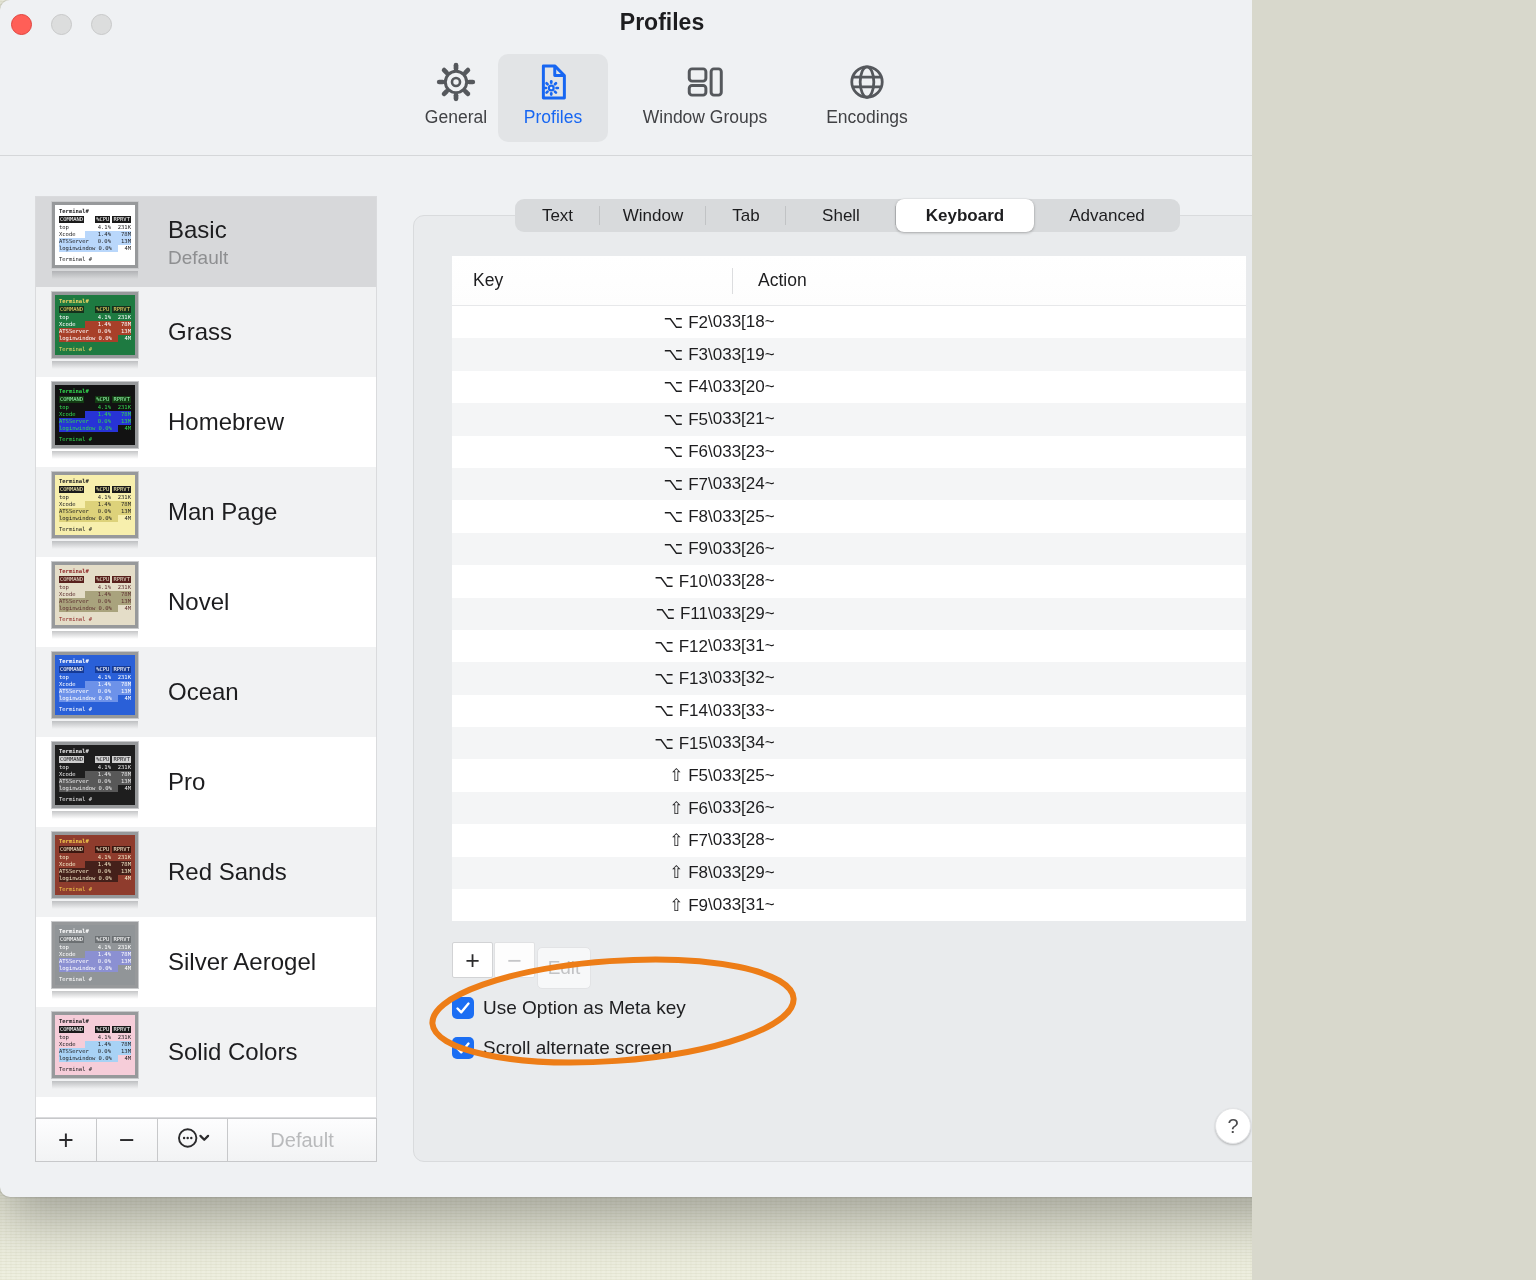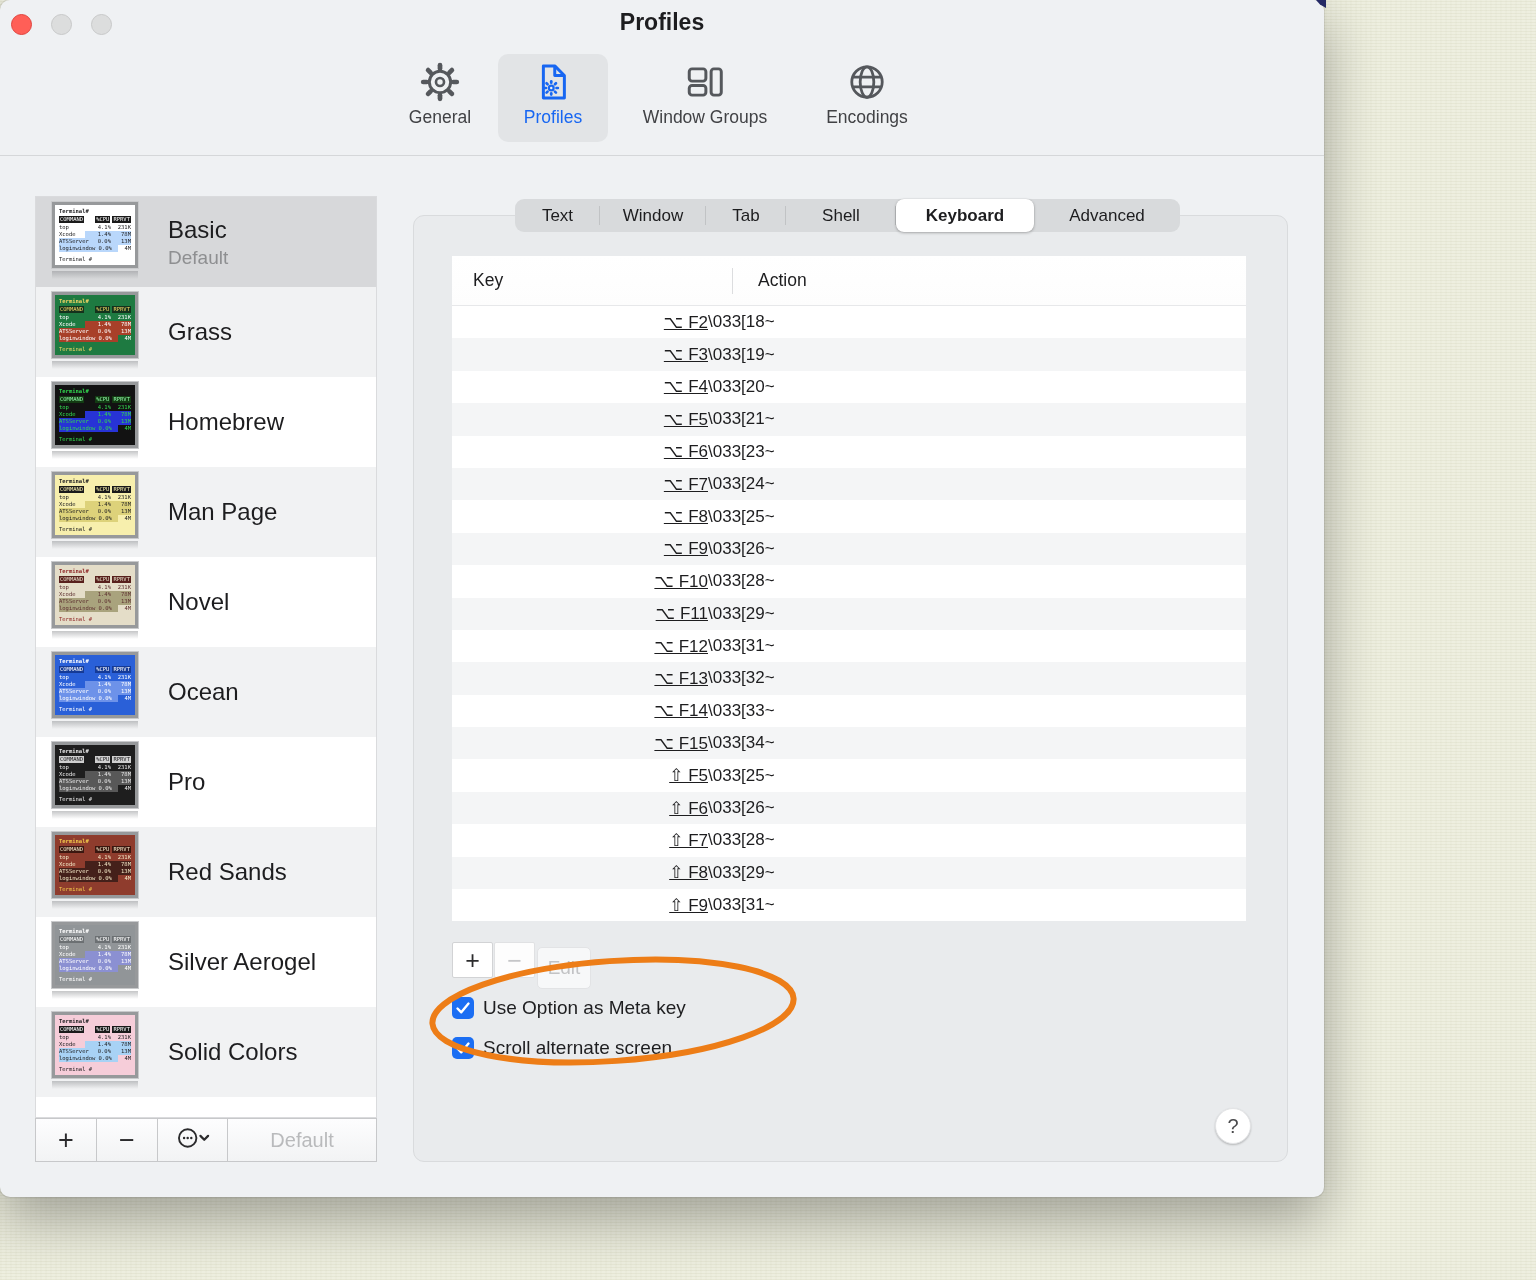--- a/index.html
+++ b/index.html
@@ -1,33 +1,33 @@
 <!DOCTYPE html>
 <html><head>
 <meta charset="utf-8">
 <style>
   html,body{margin:0;padding:0;background:#d8d8cc;}
   *{box-sizing:border-box;}
-  .stage{position:relative;width:1536px;height:1280px;overflow:hidden;
+  .stage{position:relative;width:1252px;height:1280px;overflow:hidden;
          font-family:"Liberation Sans","DejaVu Sans",sans-serif;color:#1d1d1f;
          background:#edeede;
          background-image:repeating-linear-gradient(0deg, rgba(190,190,160,.14) 0 1px, rgba(255,255,255,.06) 1px 3px),
                           repeating-linear-gradient(90deg, rgba(210,210,185,.10) 0 2px, rgba(255,255,255,0) 2px 5px);}
   
   .window{position:absolute;left:0;top:0;width:1324px;height:1197px;background:#eff1f3;
           border-radius:10px;box-shadow:0 22px 55px rgba(0,0,0,.33), 0 0 0 1px rgba(0,0,0,.08);}
   .titlebar{position:absolute;left:0;top:0;right:0;height:156px;border-bottom:1px solid #d5d7d9;}
   .tl{position:absolute;top:14px;width:21px;height:21px;border-radius:50%;}
   .tl.close{left:11px;background:#ff5f57;border:1px solid #e0443e;}
   .tl.min{left:51px;background:#dcdddd;border:1px solid #c8c9c9;}
   .tl.zoom{left:91px;background:#dcdddd;border:1px solid #c8c9c9;}
   .win-title{position:absolute;left:0;right:0;top:9px;text-align:center;font-size:23px;font-weight:700;color:#1d1d1f;}
   .tb-item{position:absolute;top:54px;height:88px;border-radius:10px;display:flex;flex-direction:column;align-items:center;justify-content:flex-start;padding-top:4px;}
   .tb-item.sel{background:#e2e4e6;}
-  .tb-item:nth-child(1){left:390px;width:100px;}
+  .tb-item:nth-child(1){left:406px;width:100px;}
   .tb-item:nth-child(2){left:498px;width:110px;}
   .tb-item:nth-child(3){left:620px;width:170px;}
   .tb-item:nth-child(4){left:808px;width:118px;}
   .tb-icon{height:48px;display:flex;align-items:center;justify-content:center;}
   .tb-label{font-size:17.5px;color:#414245;margin-top:1px;white-space:nowrap;}
   .tb-label.blue{color:#1766f2;}
   
   .plist{position:absolute;left:35px;top:196px;width:342px;height:922px;background:#ffffff;border:1px solid #dadbdd;overflow:hidden;}
   .prow{position:relative;height:90px;display:flex;align-items:center;}
   .prow.alt{background:#f1f2f3;}
@@ -75,21 +75,21 @@
   .tab.sel{background:#ffffff;border-radius:8px;box-shadow:0 1px 3px rgba(0,0,0,.28), 0 0 0 0.5px rgba(0,0,0,.05);font-weight:600;}
   
   .ktable{position:absolute;left:452px;top:256px;width:794px;background:#ffffff;}
   .khead{position:relative;height:50px;border-bottom:1px solid #e7e8ea;display:flex;align-items:center;
          background:linear-gradient(#ffffff,#fdfdfd);}
   .khead .h-key{margin-left:21px;font-size:17.5px;}
   .khead .vdiv{position:absolute;left:280px;top:12px;width:1px;height:26px;background:#dcdddf;}
   .khead .h-action{position:absolute;left:306px;font-size:17.5px;}
   .krow{height:32.4px;display:flex;align-items:center;font-size:17px;}
   .krow.alt{background:#f4f5f6;}
-  .krow .k{width:256px;text-align:right;text-decoration:underline;}
+  .krow .k{width:256px;text-align:right;}
   .krow .a{}
   
   .sq{position:absolute;width:41px;height:36px;display:flex;align-items:center;justify-content:center;border-radius:2px;}
   .sq.add{left:452px;top:942px;background:#ffffff;border:1px solid #d2d3d5;font-size:25px;color:#2b2b2d;font-weight:300;}
   .sq.rem{left:494px;top:942px;background:#fdfdfd;border:1px solid #e0e1e3;font-size:25px;color:#c5c6c8;font-weight:300;}
   .btn-edit{position:absolute;left:537px;top:947px;width:54px;height:42px;background:#f7f8f9;border:1px solid #e2e3e5;
             border-radius:5px;display:flex;align-items:center;justify-content:center;font-size:19px;color:#c2c3c5;}
   
   .chk{position:absolute;display:flex;align-items:center;}
   .chk .box{width:22px;height:22px;flex:0 0 auto;}

